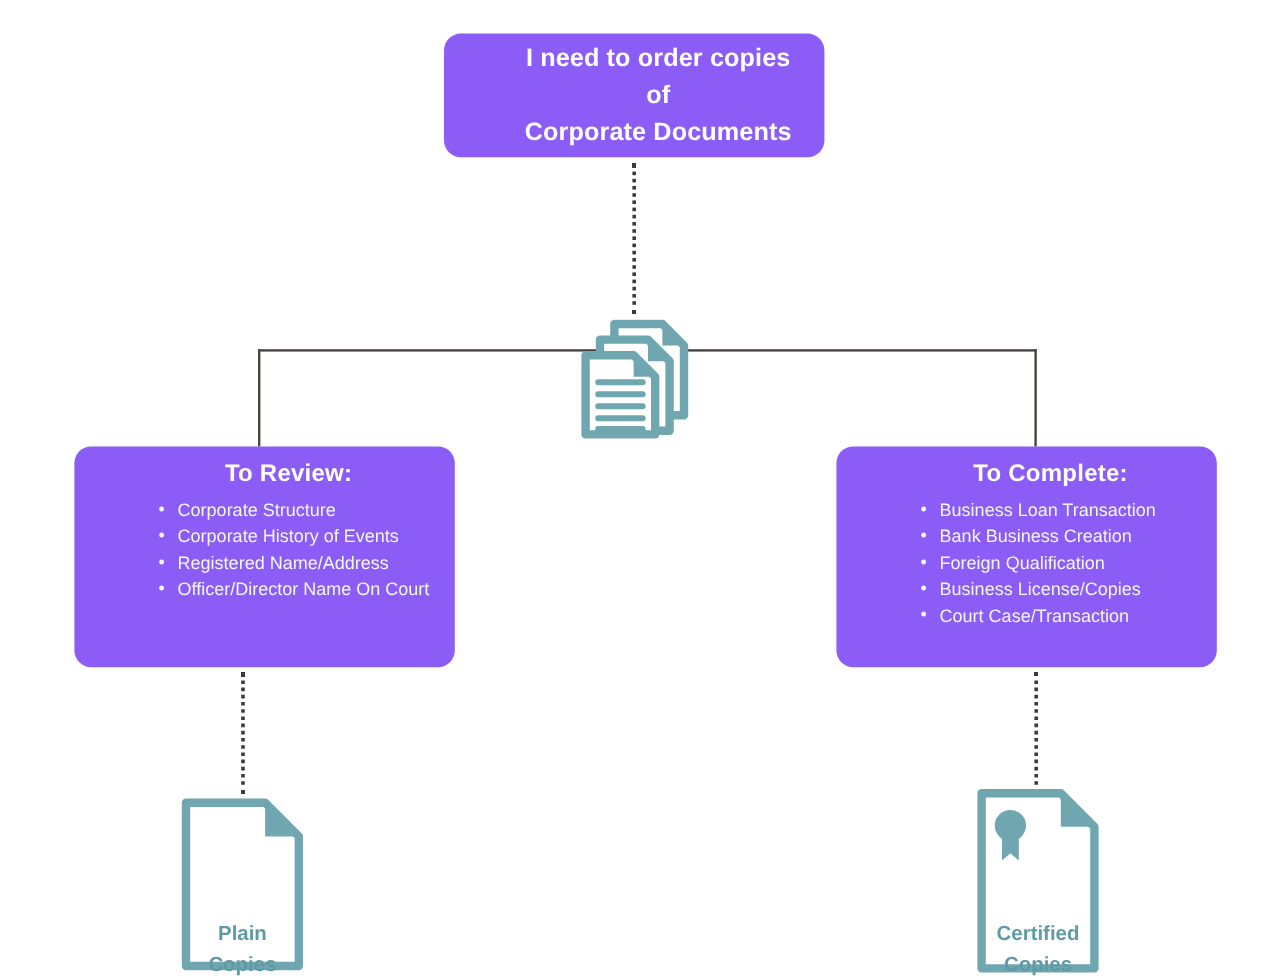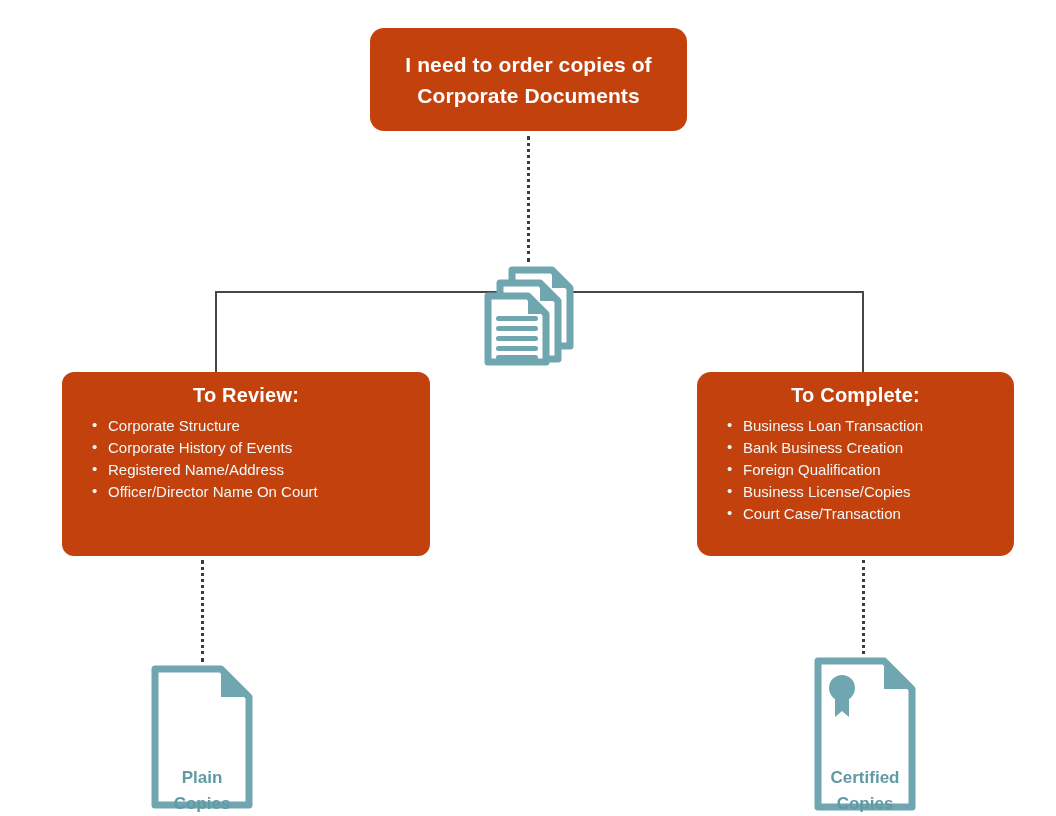--- a/index.html
+++ b/index.html
@@ -14,24 +14,25 @@
     position: relative;
     width: 1056px;
     height: 816px;
     background: #ffffff;
     overflow: hidden;
   }
 
   
   .teal-box {
     position: absolute;
-    background: #c2410c;
+    background: #8b5cf6;
     border-radius: 14px;
     box-sizing: border-box;
     color: #ffffff;
+    padding-left: 40px;
   }
   #root-box {
     left: 370px;
     top: 28px;
     width: 317px;
     height: 103px;
     display: flex;
     align-items: center;
     justify-content: center;
   }
@@ -40,23 +41,22 @@
     font-weight: bold;
     line-height: 31px;
     text-align: center;
     letter-spacing: 0.1px;
     padding: 0 16px;
   }
 
   #review-box {
     left: 62px;
     top: 372px;
-    width: 368px;
+    width: 317px;
     height: 184px;
-    border-radius: 12px;
   }
   #complete-box {
     left: 697px;
     top: 372px;
     width: 317px;
     height: 184px;
   }
   .box-title {
     text-align: center;
     font-size: 20px;

